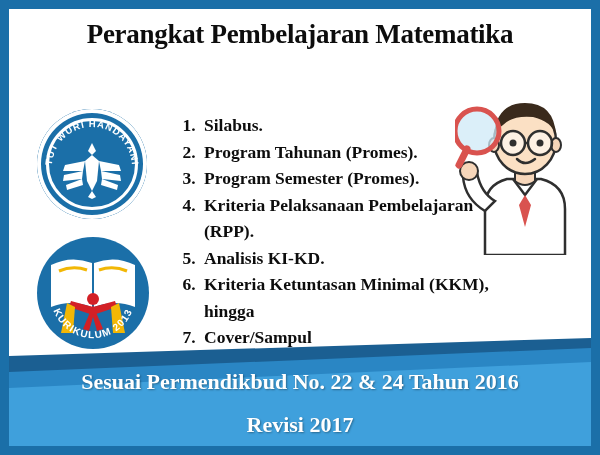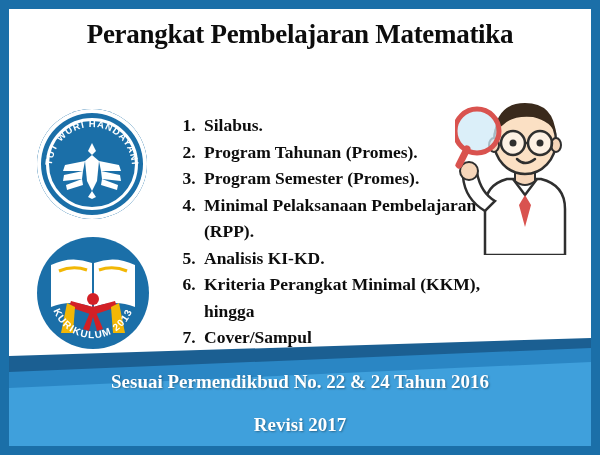--- a/index.html
+++ b/index.html
@@ -172,21 +172,21 @@
     width: 582px; height: 108px;
   }
   #banner .btext {
     position: absolute;
     left: 0;
     width: 100%;
     text-align: center;
     color: #ffffff;
     font-family: "Liberation Serif", serif;
     font-weight: bold;
-    font-size: 19px;
+    font-size: 22px;
     line-height: 30px;
     text-shadow: 1px 1px 2px rgba(0,0,0,0.35);
     white-space: nowrap;
   }
   #banner .line1 { top: 29px; }
   #banner .line2 { top: 72px; }
 </style>
 </head>
 <body>
 
@@ -248,23 +248,23 @@
           <textPath href="#kurpath" startOffset="50%" text-anchor="middle">KURIKULUM 2013</textPath>
         </text>
       </svg>
     </div>
 
     <div id="list-block">
       <ol>
         <li>Silabus.</li>
         <li>Program Tahunan (Promes).</li>
         <li>Program Semester (Promes).</li>
-        <li>Minimal Pelaksanaan  Pembelajaran (RPP).</li>
+        <li>Kriteria Pelaksanaan  Pembelajaran (RPP).</li>
         <li>Analisis KI-KD.</li>
-        <li>Kriteria Perangkat Minimal (KKM), hingga</li>
+        <li>Kriteria Ketuntasan Minimal (KKM), hingga</li>
         <li>Cover/Sampul</li>
       </ol>
     </div>
 
     <svg id="boy" viewBox="0 0 128 168">
 
       <path d="M30 120 Q30 98 52 92 L86 92 Q110 98 110 122 L110 168 L30 168 Z" fill="#ffffff" stroke="#2f2f2f" stroke-width="2.5"></path>
 
       <path d="M58 92 L70 108 L82 92" fill="#ffffff" stroke="#2f2f2f" stroke-width="2.5"></path>
 

